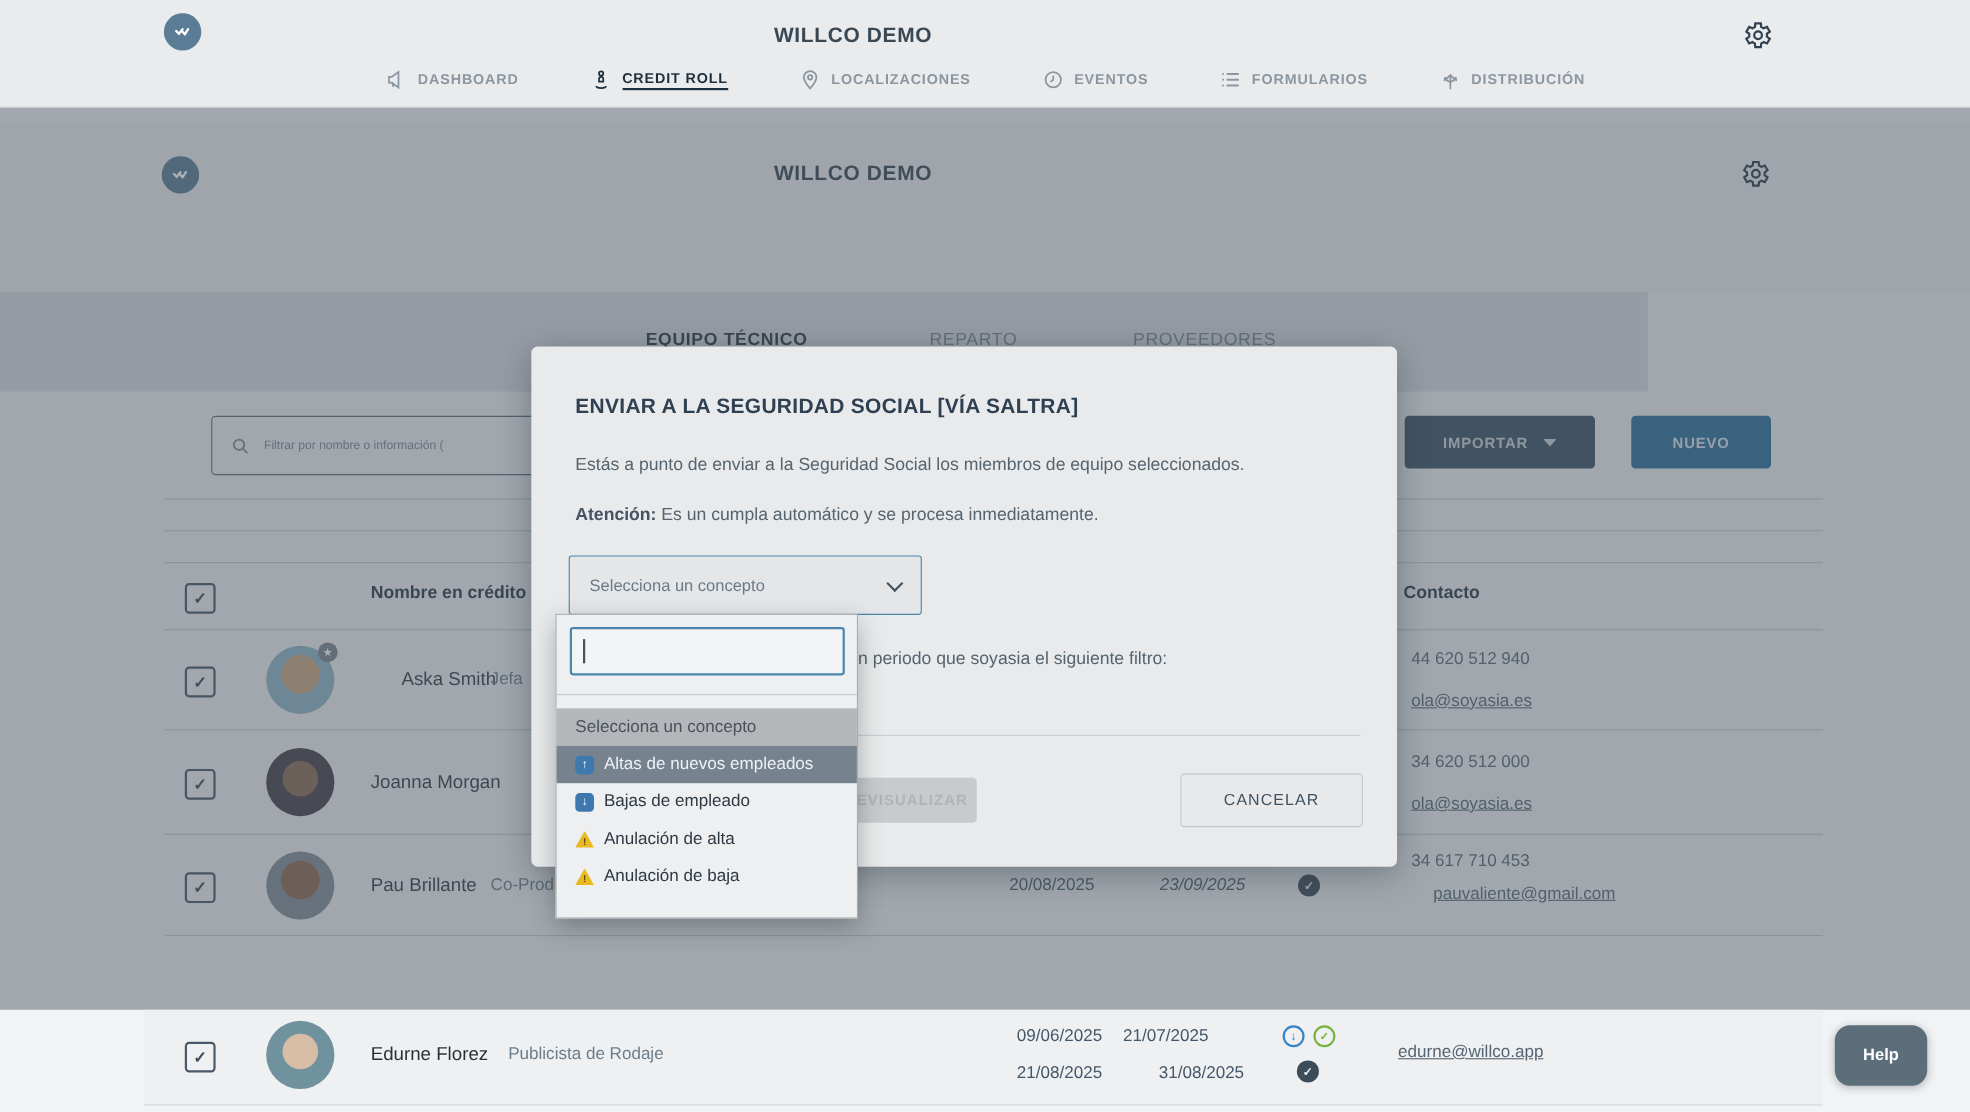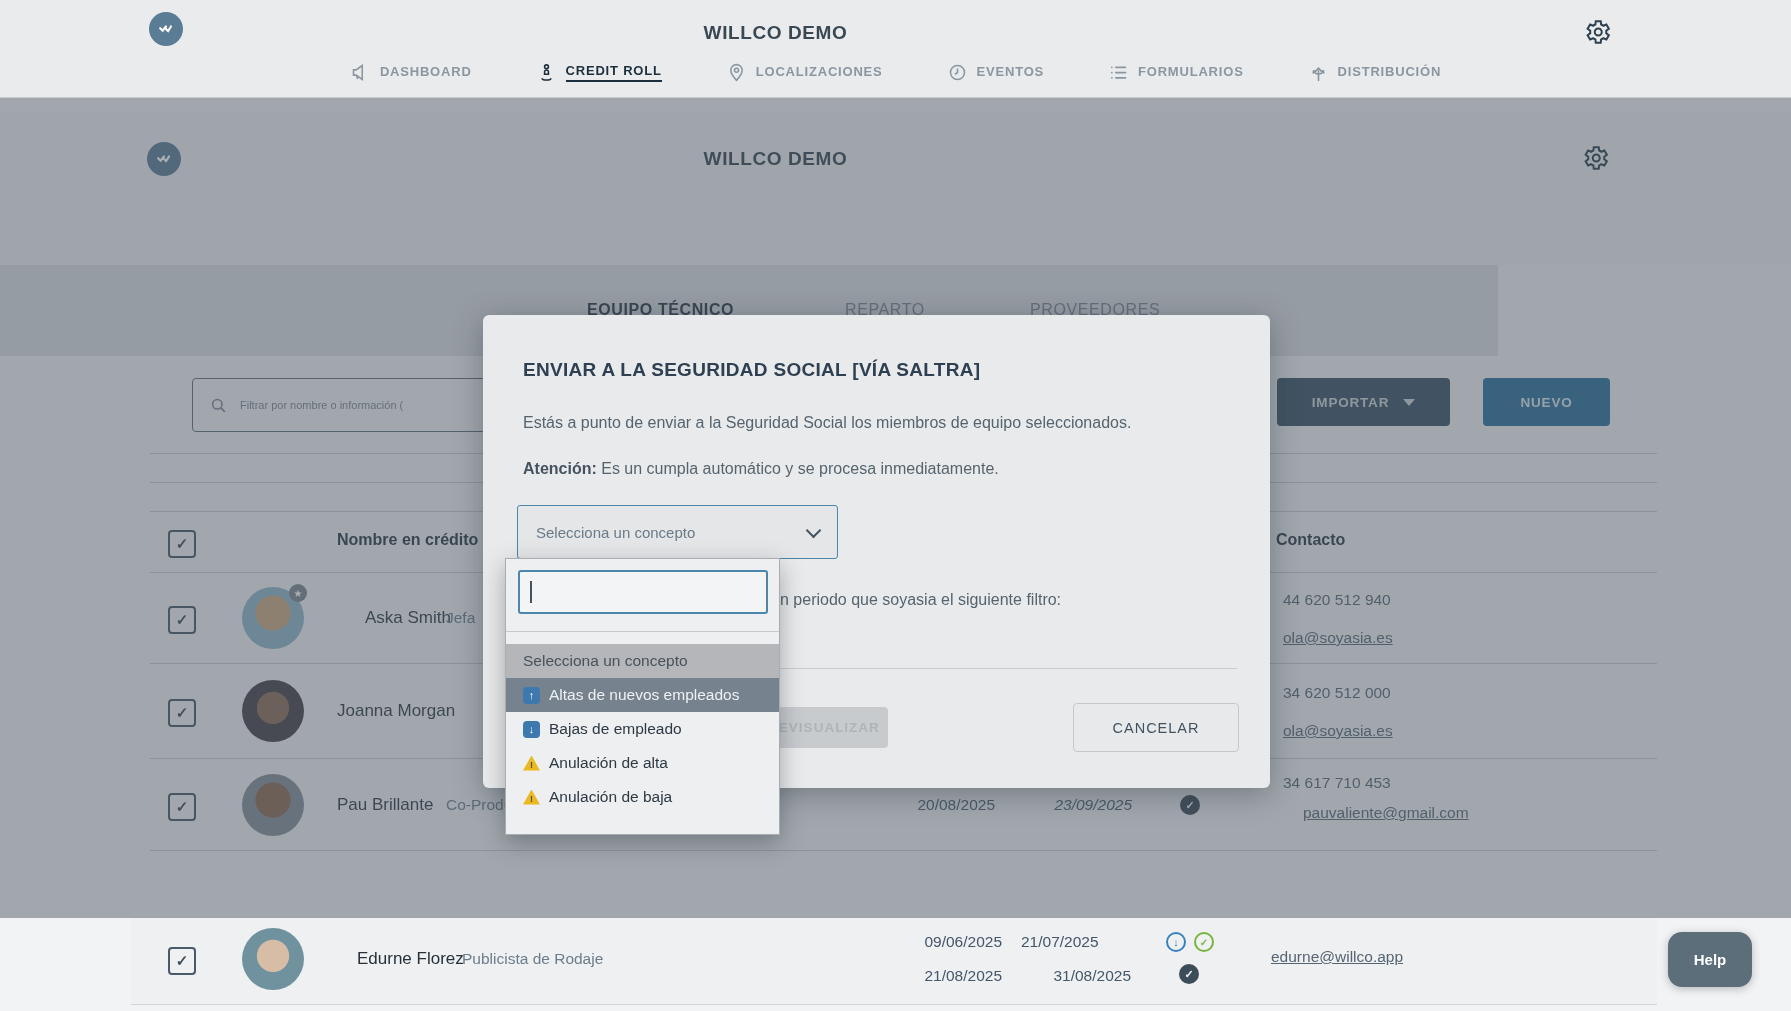--- a/index.html
+++ b/index.html
@@ -290,21 +290,21 @@
       <span>Anulación de baja</span>
     </div>
   </div>
 
   <div class="abs bottomstrip bright">
     <div class="bottomrow">
       <div class="abs chk" style="left:37px;top:29px;">
           <span>✓</span>
         </div>
       <div class="abs avatar" style="left:111px;top:10px;background:radial-gradient(circle at 50% 45%, #d8bda6 0 34%, #70929e 36%);"></div>
-      <div class="abs pname" style="left:206px;top:31px;margin-left:20px;">Edurne Florez</div>
+      <div class="abs pname" style="left:206px;top:31px;">Edurne Florez</div>
       <div class="abs prole" style="left:331px;top:32px;">Publicista de Rodaje</div>
       <div class="abs pdate" style="left:761px;top:15px;width:110px;text-align:right;">09/06/2025</div>
       <div class="abs pdate" style="left:890px;top:15px;width:110px;text-align:left;">21/07/2025</div>
       <div class="abs pdate" style="left:761px;top:49px;width:110px;text-align:right;">21/08/2025</div>
       <div class="abs pdate" style="left:890px;top:49px;width:110px;text-align:right;">31/08/2025</div>
       <div class="abs cdown" style="left:1035px;top:14px;">↓</div>
       <div class="abs cgreen" style="left:1063px;top:14px;">✓</div>
       <div class="abs ccheck" style="left:1048px;top:46px;">✓</div>
       <div class="abs pcontact pemail" style="left:1140px;top:30px;">edurne@willco.app</div>
     </div>

